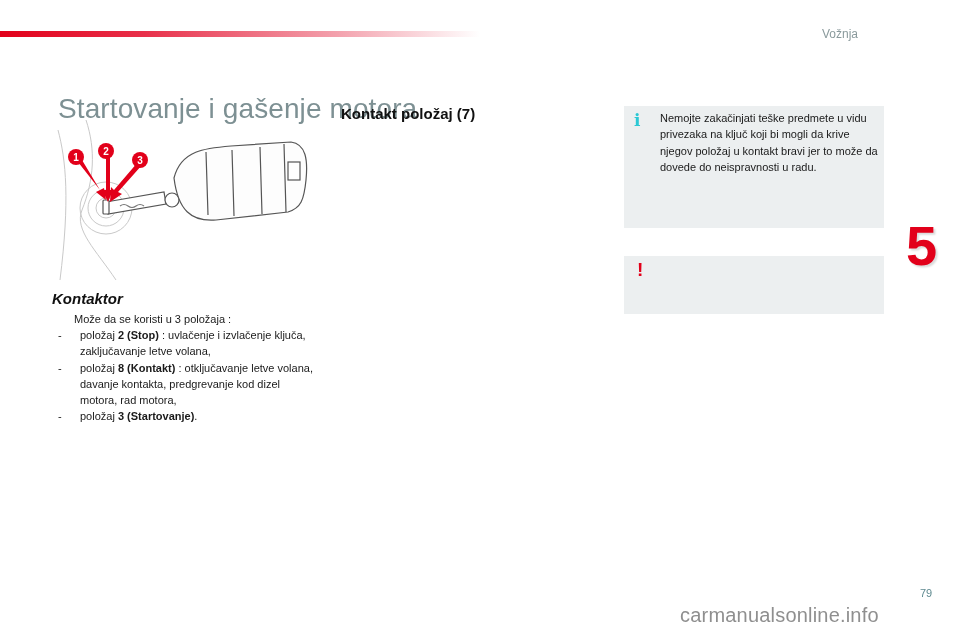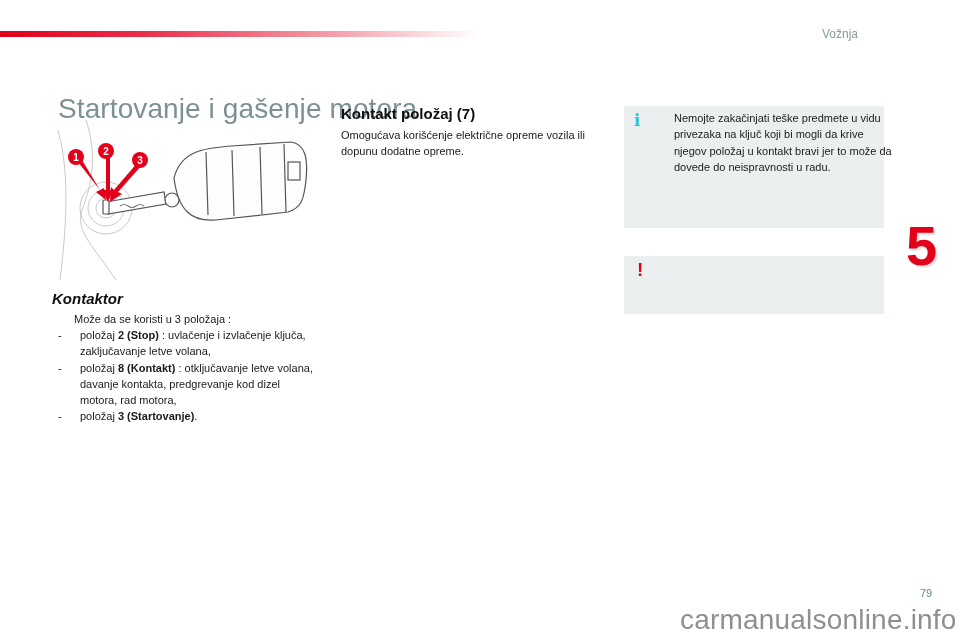--- a/index.html
+++ b/index.html
@@ -20,22 +20,22 @@
   .kontaktor-list li { position:relative; padding-left:22px; }
   .kontaktor-list .dash { position:absolute; left:0; top:0; }
   .kontakt-title { position:absolute; left:341px; top:105px; }
   .kontakt-text { position:absolute; left:341px; top:127px; width:265px; }
   .note-box { position:absolute; left:624px; background:#eceff0; }
   .info-box { top:106px; width:260px; height:122px; }
   .warn-box { top:256px; width:260px; height:58px; }
   .note-icon { position:absolute; left:10px; top:4px; font-weight:bold; font-size:17px; }
   .info-icon { color:#2bc8d4; font-family:"DejaVu Serif", serif; }
   .warn-icon { color:#e2001a; font-size:19px; top:3px; left:13px; }
-  .note-text { position:absolute; left:36px; top:4px; width:220px; font-size:11px; line-height:16.3px; color:#1a1a1a;margin-left:14px; }
-  .watermark { position:absolute; left:680px; top:604px; font-size:28px; color:#8f8f8f; letter-spacing:0.2px; }
+  .note-text { position:absolute; left:36px; top:4px; width:220px; font-size:11px; line-height:16.3px; color:#1a1a1a; }
+  .watermark { position:absolute; left:680px; top:604px; font-size:20px; color:#8f8f8f; letter-spacing:0.2px; }
   .page-number { position:absolute; left:920px; top:587px; font-size:11px; color:#5f8a90; }
   b { font-weight:bold; }
 </style>
 </head>
 <body>
 
 <div class="top-bar"></div>
 <div class="section-label">Vožnja</div>
 <h1 class="page-title">Startovanje i gašenje motora</h1>
 <div class="chapter-num">5</div>
@@ -86,21 +86,20 @@
     <span>položaj </span><b>8 (Kontakt)</b><span> : otključavanje letve volana, davanje kontakta, predgrevanje kod dizel motora, rad motora,</span>
   </li>
   <li>
     <span class="dash">-</span>
     <span>položaj </span><b>3 (Startovanje)</b><span>.</span>
   </li>
 </ul>
 
 <h2 class="kontakt-title">Kontakt položaj (7)</h2>
 <div class="kontakt-text body-text">
-  <div>Omogućava korišćenje električne opreme vozila ili dopunu dodatne opreme.</div>
 </div>
 
 <div class="note-box info-box">
   <span class="note-icon info-icon">i</span>
   <div class="note-text">Nemojte zakačinjati teške predmete u vidu privezaka na ključ koji bi mogli da krive njegov položaj u kontakt bravi jer to može da dovede do neispravnosti u radu.</div>
 </div>
 
 <div class="note-box warn-box">
   <span class="note-icon warn-icon">!</span>
 </div>

